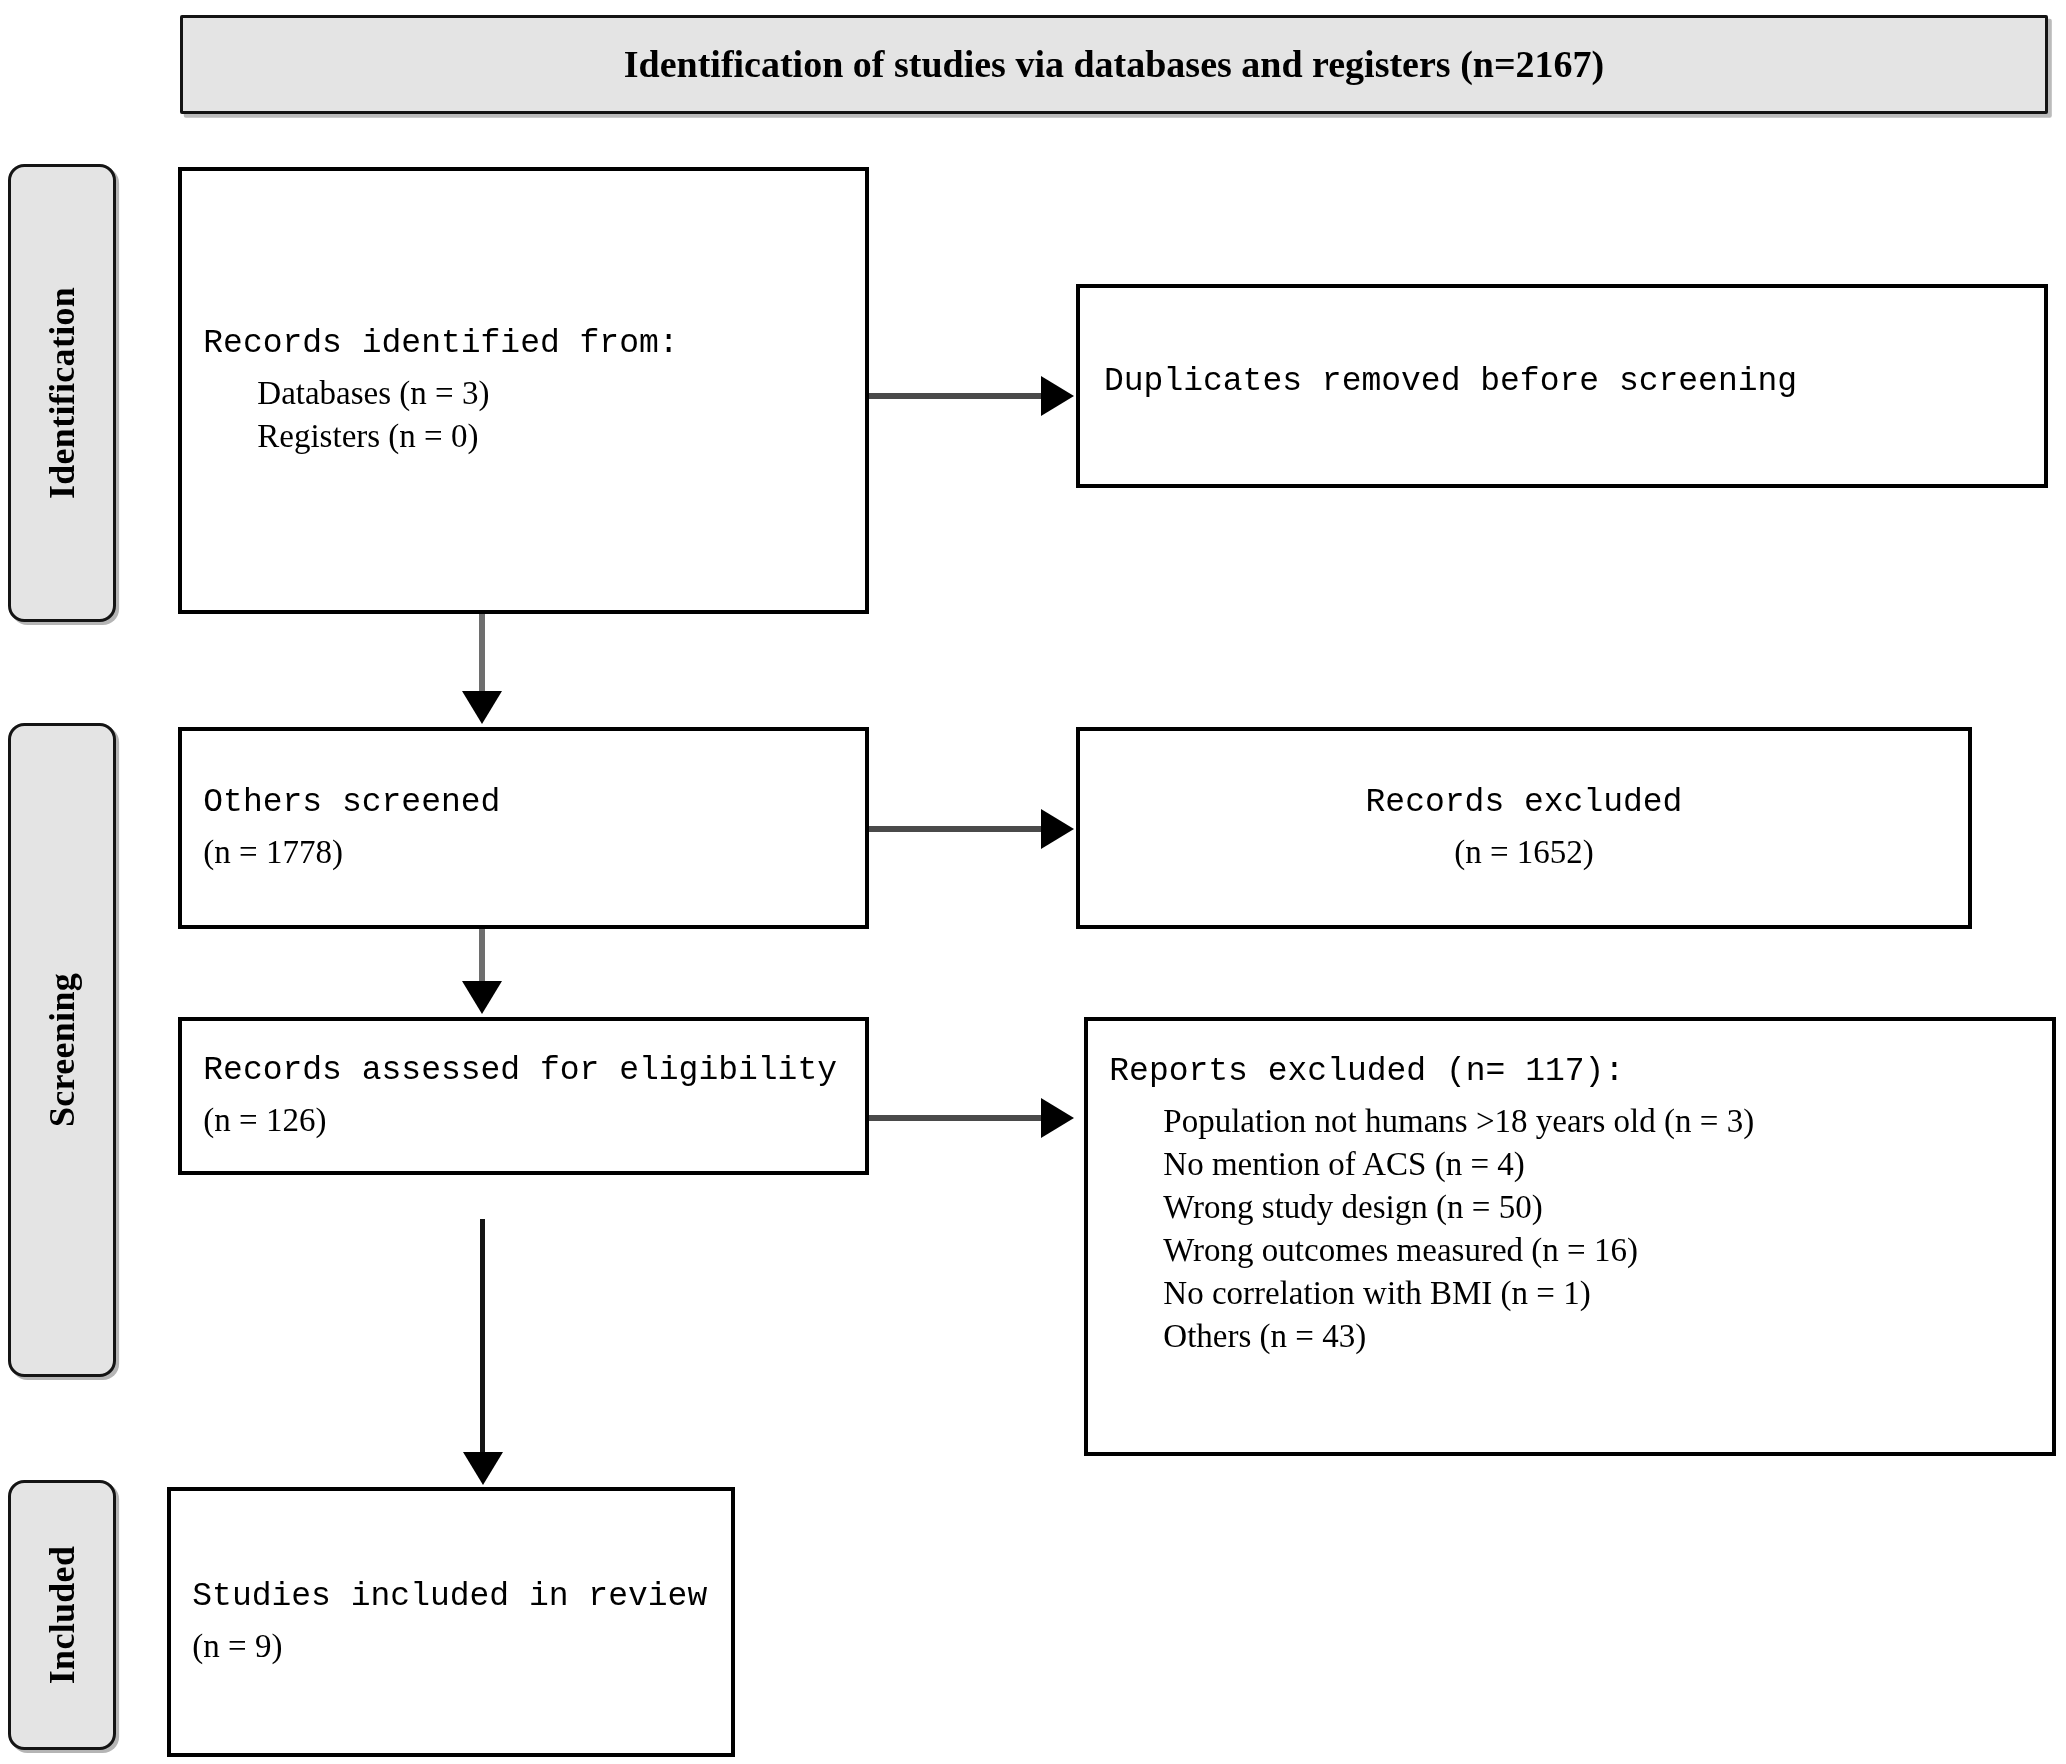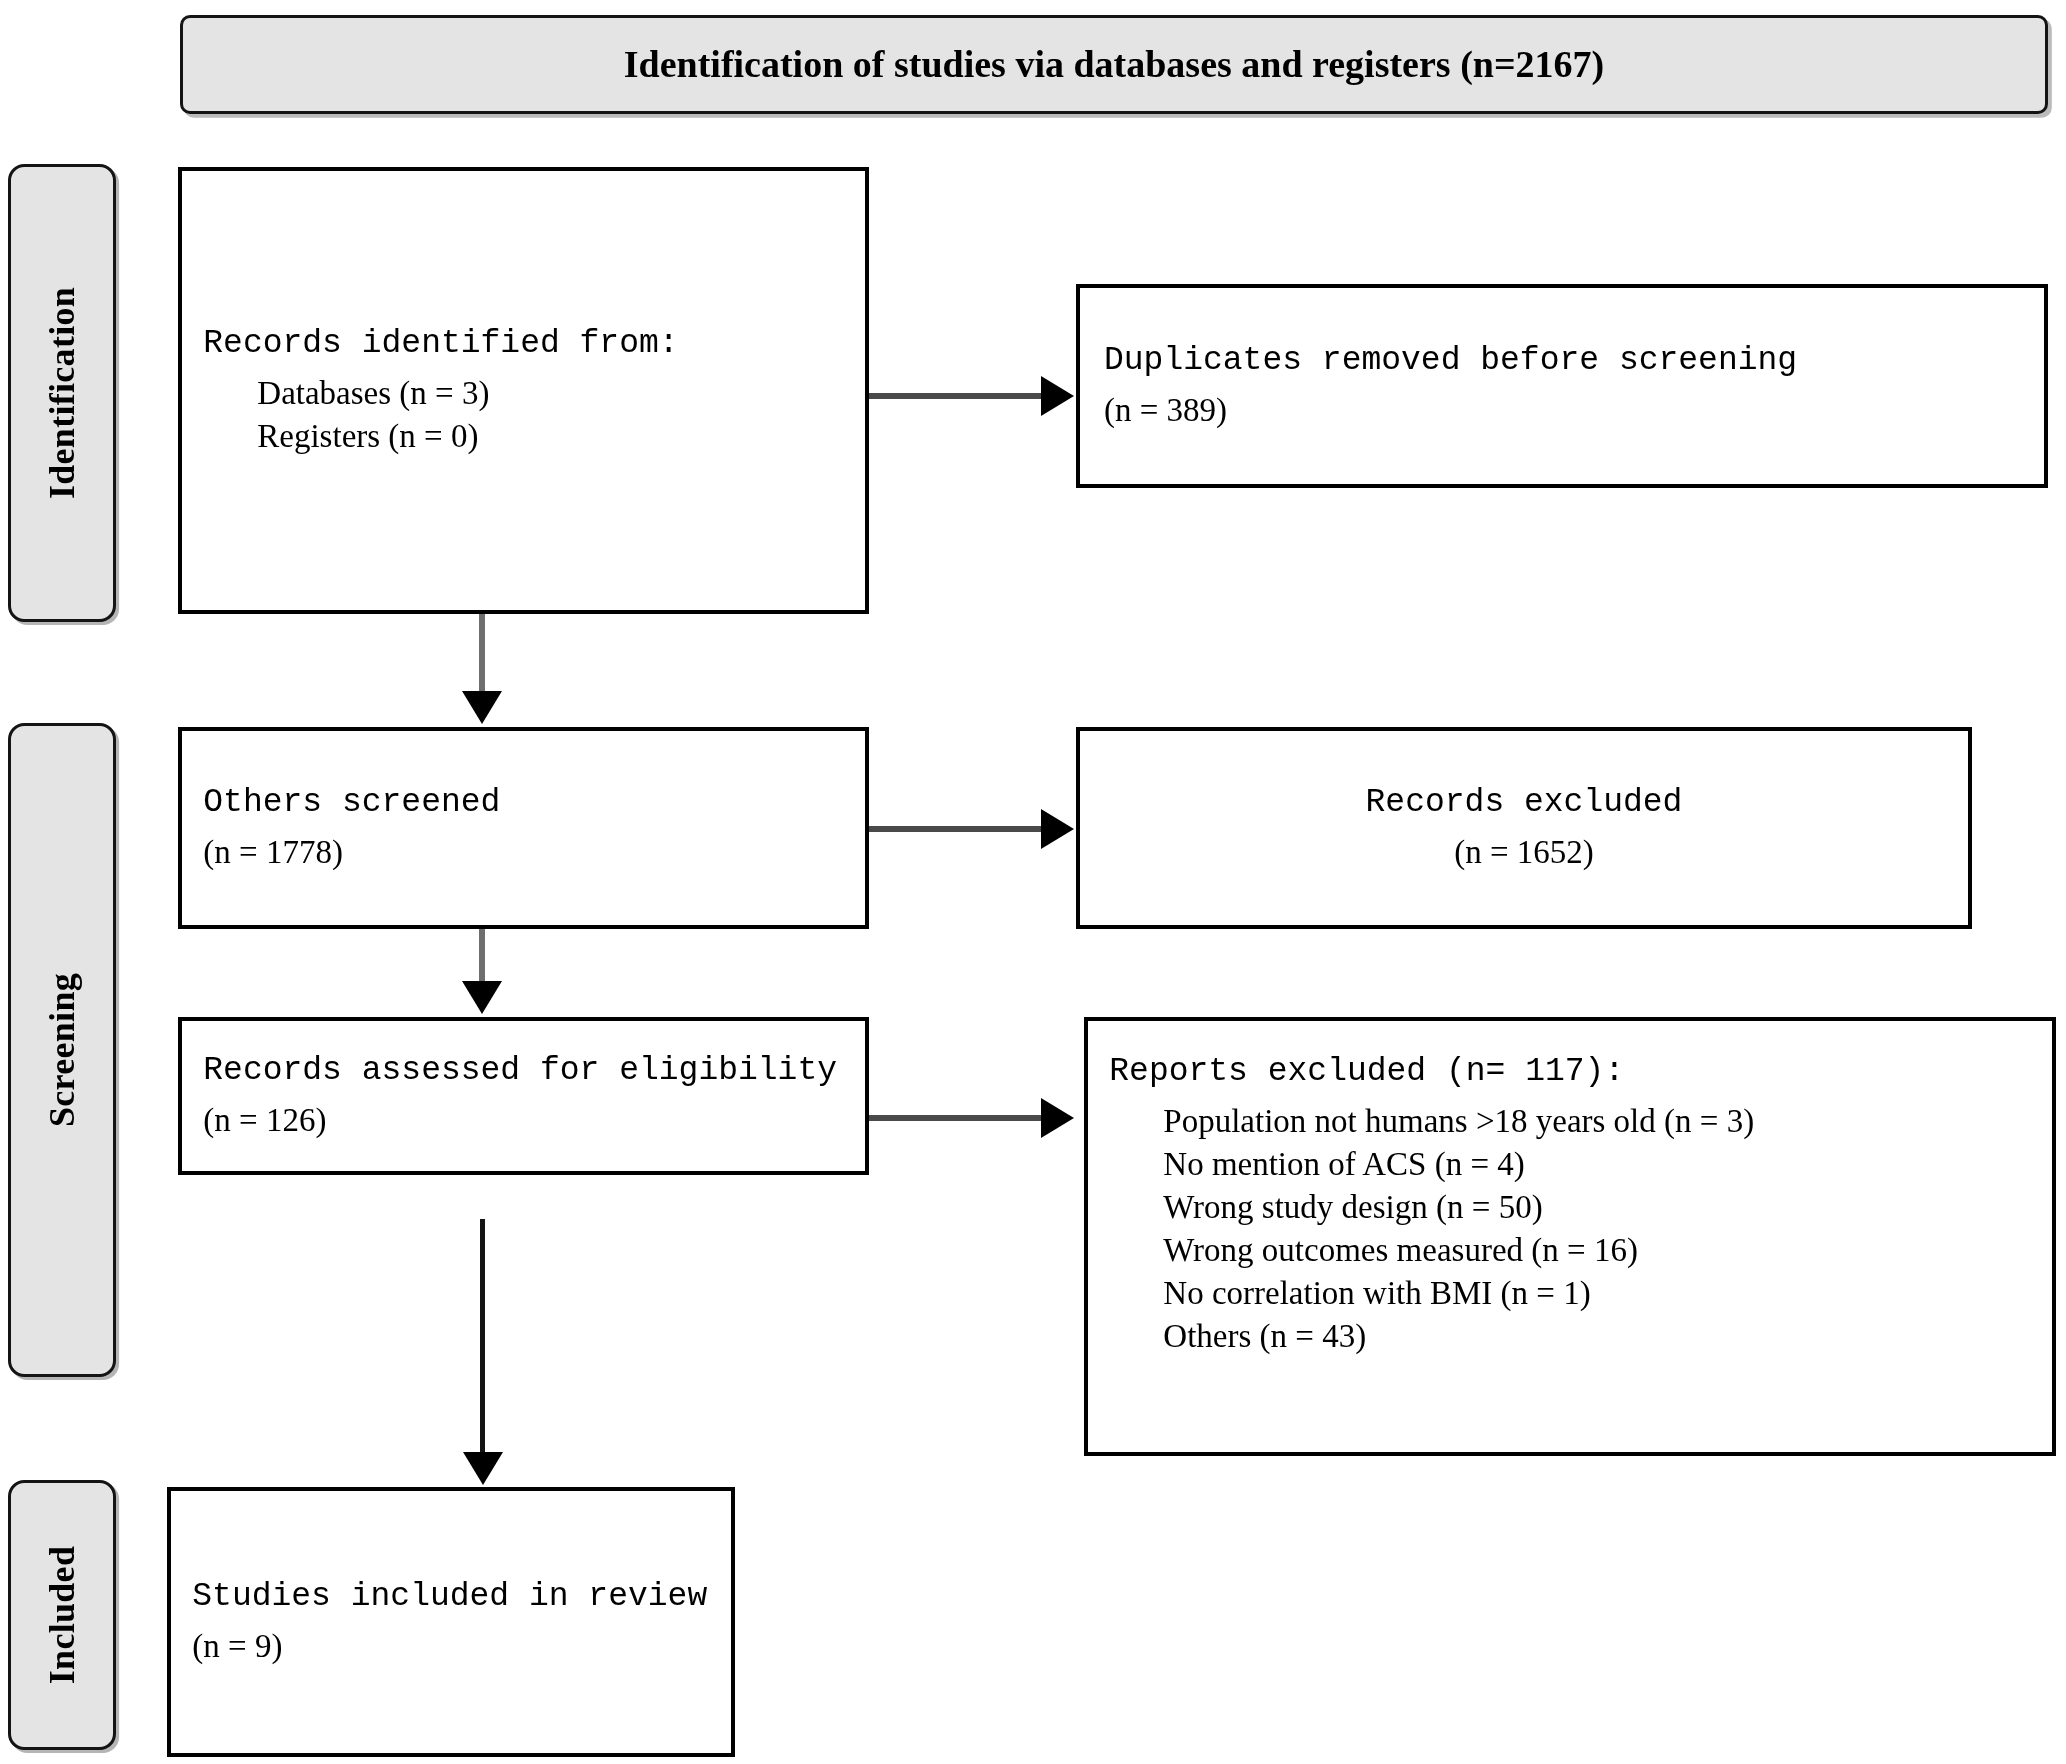--- a/index.html
+++ b/index.html
@@ -40,21 +40,21 @@
     font-weight: bold;
     letter-spacing: 0.3px;
     line-height: 1;
   }
 
   
   .header-banner {
     position: absolute;
     background: #e4e4e4;
     border: 3.8px solid #141414;
-    border-radius: 10px;
+    border-radius: 2px;
     box-sizing: border-box;
     box-shadow: 3.8px 3.8px 0 rgba(120,120,120,0.5);
     display: flex;
     align-items: center;
     justify-content: center;
   }
   .header-banner .header-title {
     font-size: 38px;
     font-weight: bold;
     text-align: center;
@@ -136,21 +136,20 @@
   </div>
 
   <div class="flow-box" style="left:178px; top:167px; width:691px; height:447px;">
     <div class="box-line title-line">Records identified from:</div>
     <div class="box-line indent">Databases (n = 3)</div>
     <div class="box-line indent">Registers (n = 0)</div>
   </div>
 
   <div class="flow-box" style="left:1076px; top:284px; width:972px; height:204px;padding-left:24px;">
     <div class="box-line title-line">Duplicates removed before screening</div>
-    <div class="box-line">(n = 389)</div>
   </div>
 
   <div class="flow-box" style="left:178px; top:727px; width:691px; height:202px;">
     <div class="box-line title-line">Others screened</div>
     <div class="box-line">(n = 1778)</div>
   </div>
 
   <div class="flow-box" style="left:1076px; top:727px; width:896px; height:202px;text-align:center;">
     <div class="box-line title-line">Records excluded</div>
     <div class="box-line">(n = 1652)</div>

